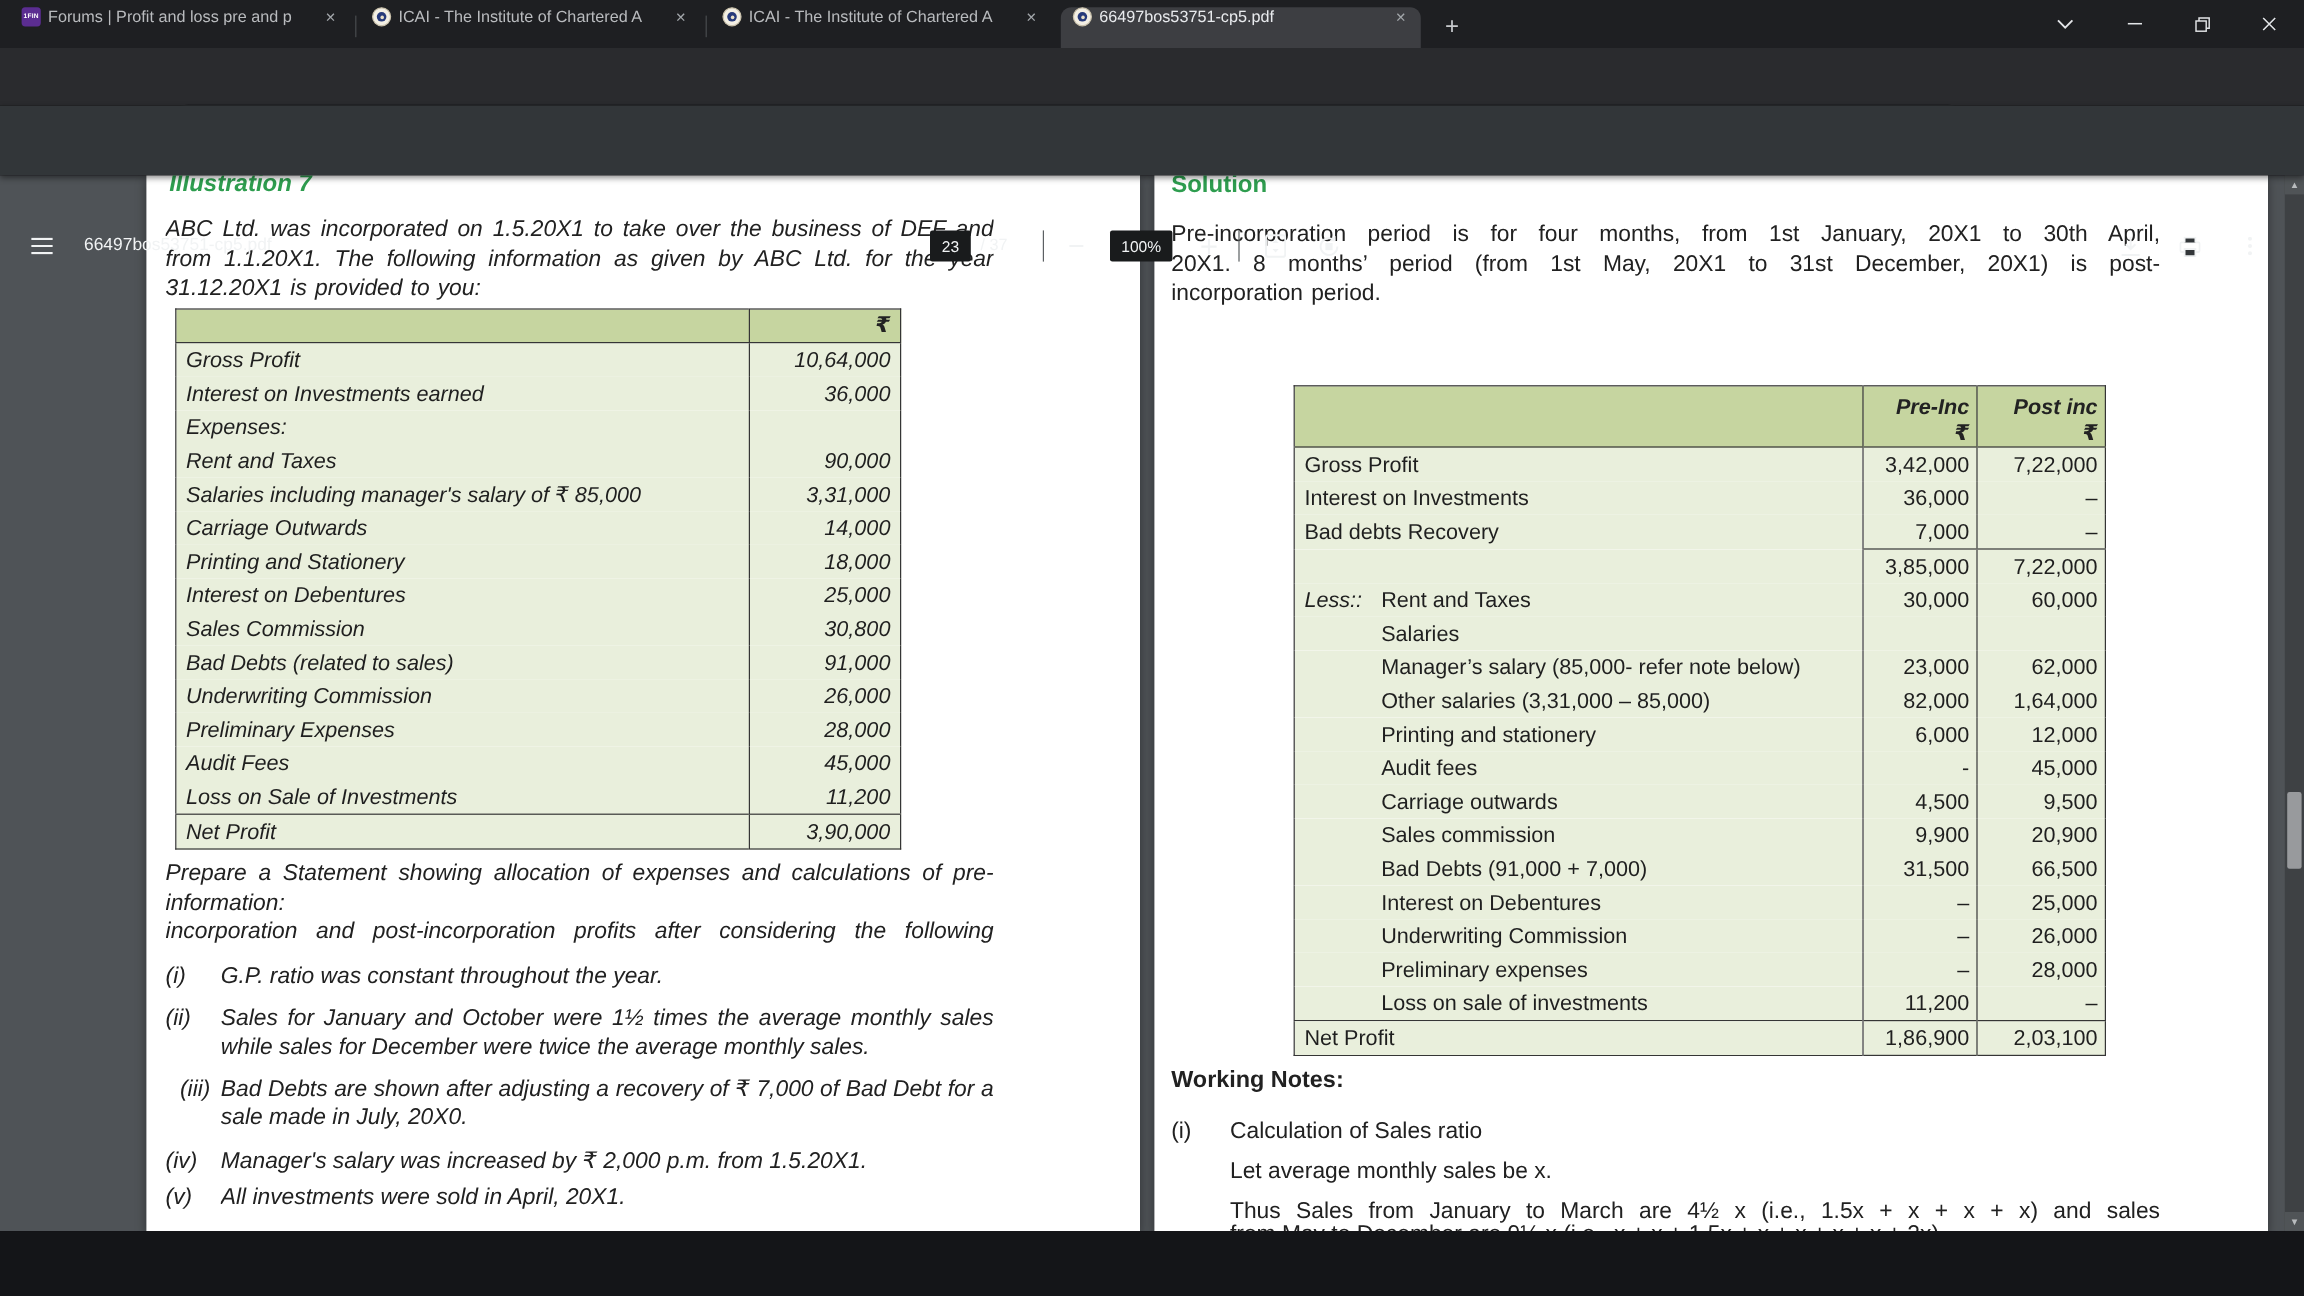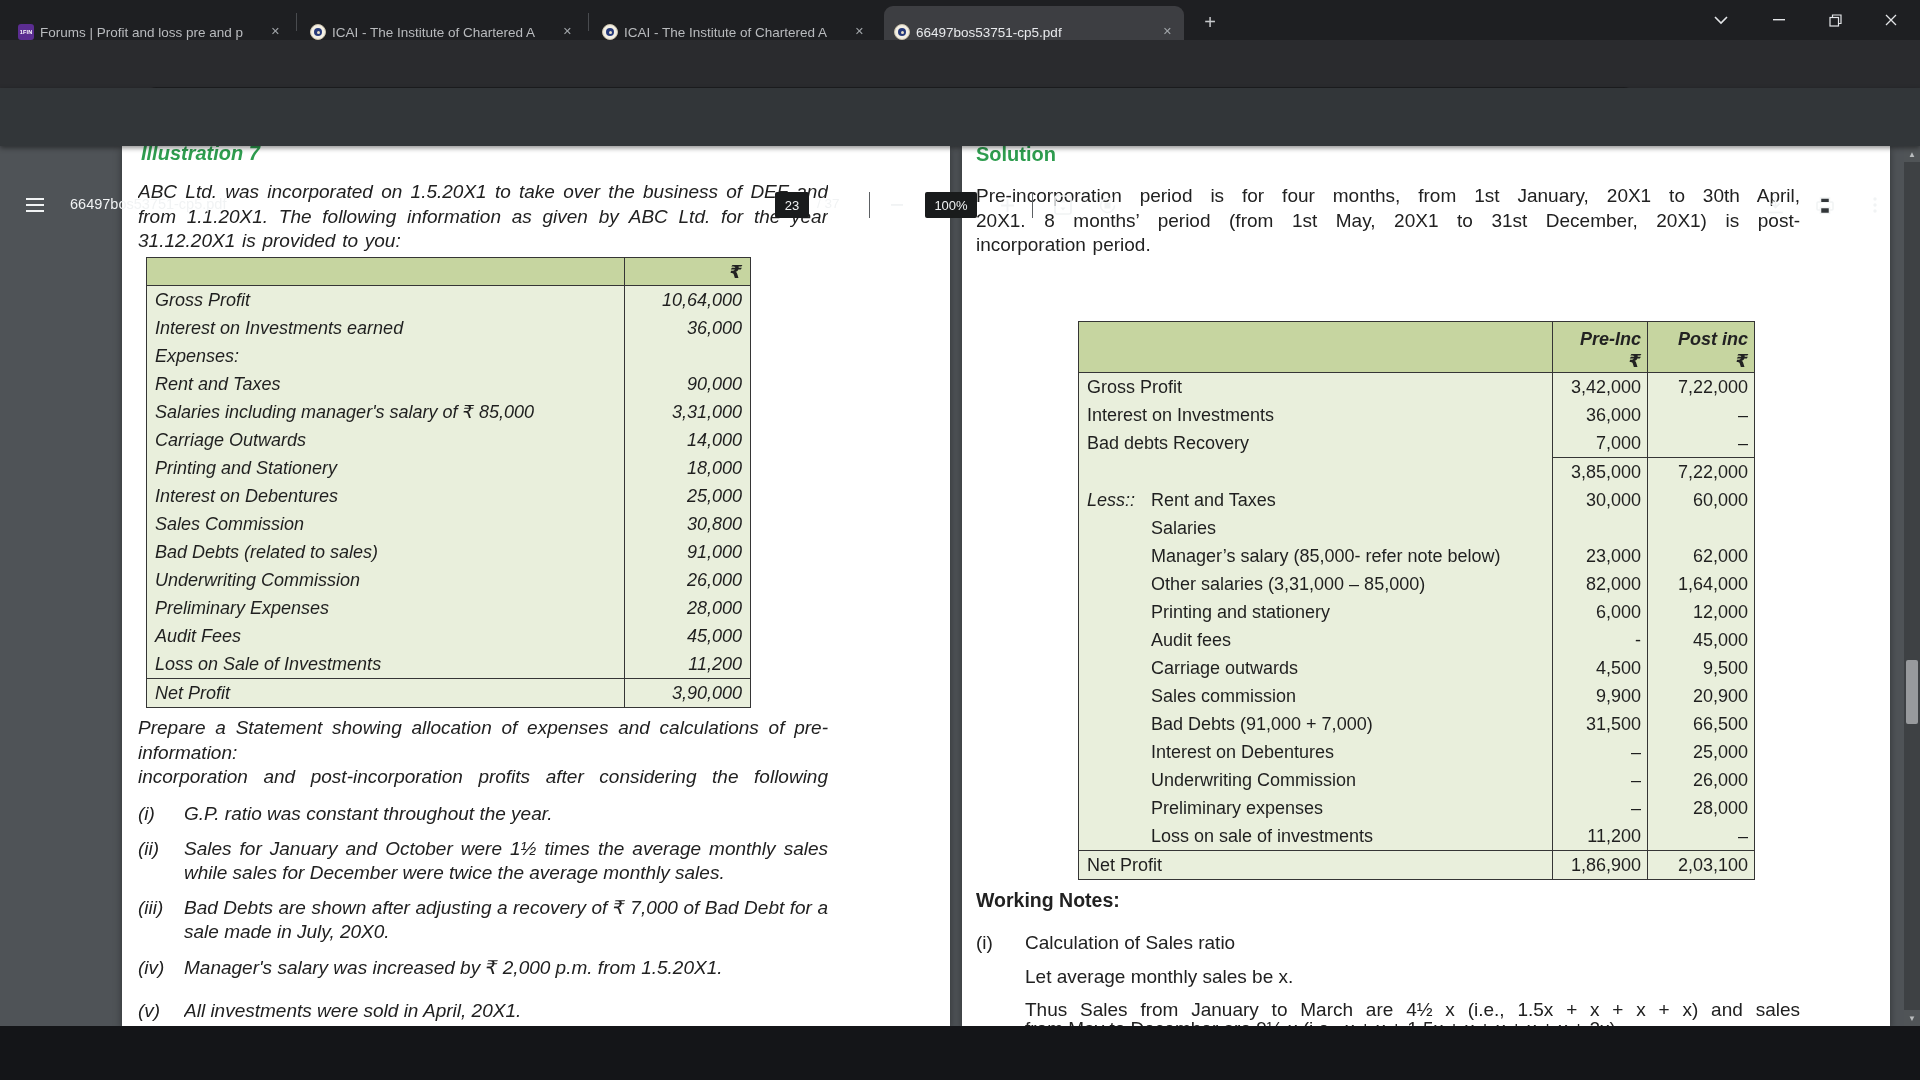--- a/index.html
+++ b/index.html
@@ -3,21 +3,21 @@
 <meta charset="utf-8">
 <style>
   html,body{margin:0;padding:0}
   body{width:1920px;height:1080px;overflow:hidden;background:#000;
        font-family:"Liberation Sans","DejaVu Sans",sans-serif;
        -webkit-font-smoothing:antialiased}
   .abs{position:absolute}
 
   
   #tabstrip{position:absolute;left:0;top:0;width:1920px;height:40px;background:#1e1f22}
-  .tab{position:absolute;top:6px;height:34px;border-radius:9px 9px 0 0;display:flex;align-items:flex-end;padding:0 8px 0 10px;box-sizing:border-box}
+  .tab{position:absolute;top:6px;height:34px;border-radius:9px 9px 0 0;display:flex;align-items:flex-start;padding:0 8px 0 10px;box-sizing:border-box}
   .tab .ttl{flex:1;font-size:13.5px;color:#b9bbbe;white-space:nowrap;overflow:hidden;margin:0 6px}
   .tab.active{background:#3d3e42}
   .tab.active .ttl{color:#e8eaed}
   .tab .tx{font-size:11px;color:#a2a6aa;padding:2px 4px;border-radius:8px}
   .fav{width:16px;height:16px;border-radius:50%;flex:0 0 16px;position:relative}
   .fav.fin{border-radius:3px;background:#5b2d91;color:#fff;font-size:5.5px;font-weight:bold;
            display:flex;align-items:center;justify-content:center;letter-spacing:.2px}
   .fav.icai{background:#f3efe4;border:1px solid #c9c0ab;box-sizing:border-box}
   .fav.icai::after{content:"";position:absolute;left:3px;top:3px;width:8px;height:8px;border-radius:50%;background:#273a7a}
   .fav.icai::before{content:"";position:absolute;left:5.5px;top:5.5px;width:3px;height:3px;border-radius:50%;background:#e8dfc8;z-index:1}
@@ -366,27 +366,27 @@
           </div>
         </div>
         <div style="position: relative; margin-bottom: 10px;">
           <span style="position: absolute; left: 0px;">(ii)</span>
           <div style="margin-left: 46px; width: 644px;">
             <div class="jl j">Sales for January and October were 1½ times the average monthly sales</div>
             <div class="jl">while sales for December were twice the average monthly sales.</div>
           </div>
         </div>
         <div style="position: relative; margin-bottom: 11px;">
-          <span style="position: absolute; left: 0px;">(iii)</span>
+          <span style="position: absolute; left: 12px;">(iii)</span>
           <div style="margin-left: 46px; width: 644px;">
             <div class="jl j">Bad Debts are shown after adjusting a recovery of ₹ 7,000 of Bad Debt for a</div>
             <div class="jl">sale made in July, 20X0.</div>
           </div>
         </div>
-        <div style="position: relative; margin-bottom: 19px;">
+        <div style="position: relative; margin-bottom: 6px;">
           <span style="position: absolute; left: 0px;">(iv)</span>
           <div style="margin-left: 46px; width: 644px;">
             <div class="jl">Manager's salary was increased by ₹ 2,000 p.m. from 1.5.20X1.</div>
           </div>
         </div>
         <div style="position: relative; margin-bottom: 0px;">
           <span style="position: absolute; left: 0px;">(v)</span>
           <div style="margin-left: 46px; width: 644px;">
             <div class="jl">All investments were sold in April, 20X1.</div>
           </div>

